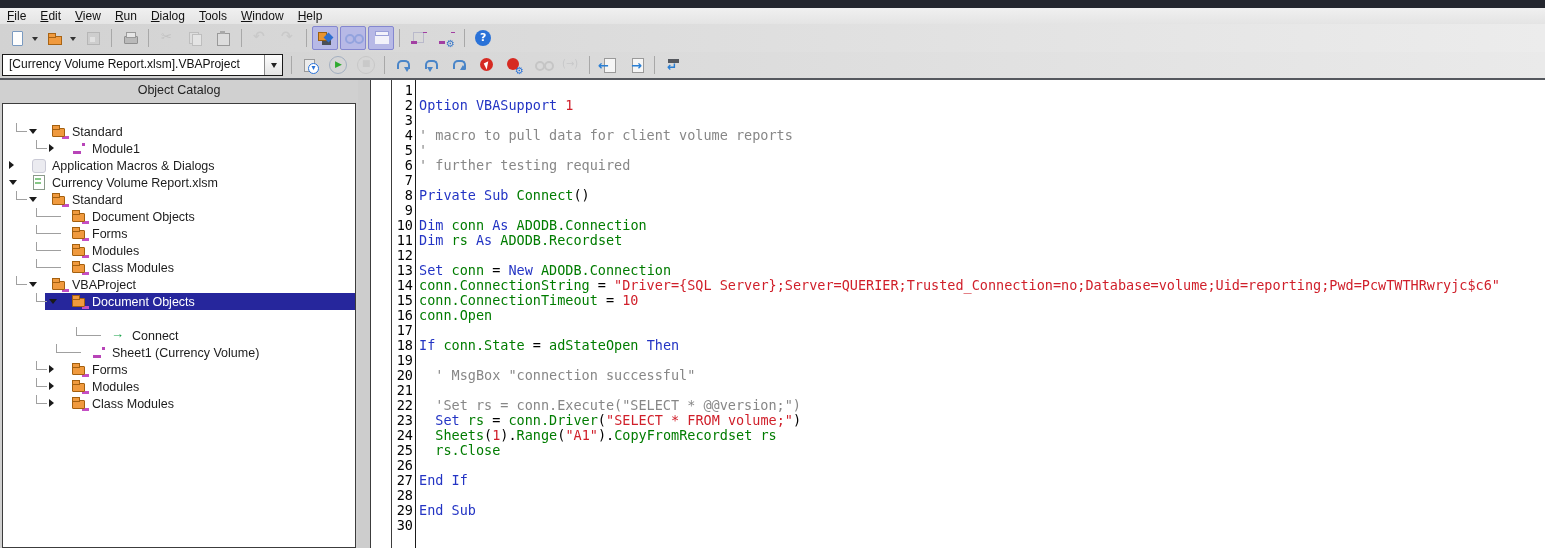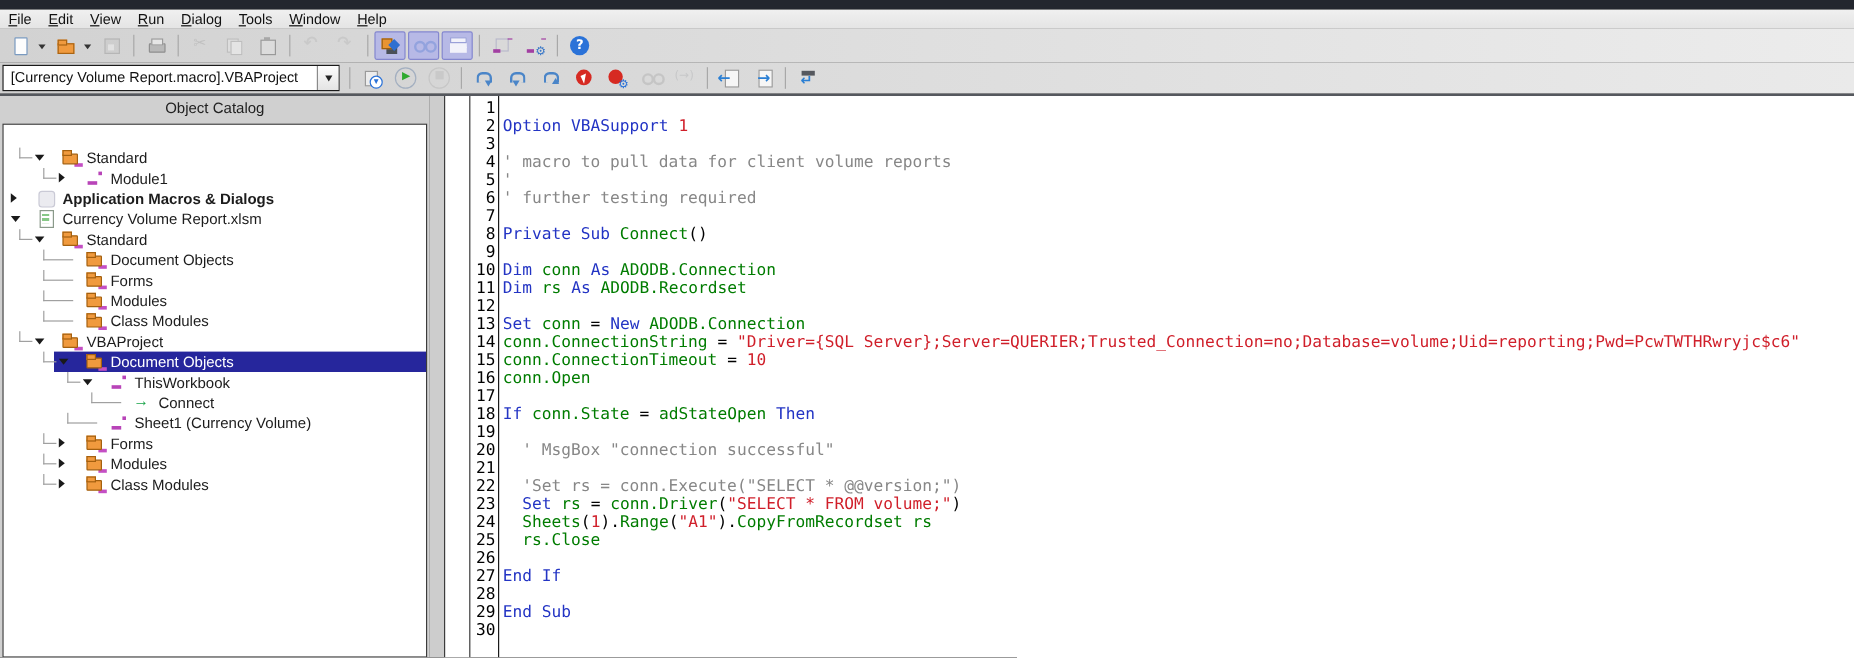--- a/index.html
+++ b/index.html
@@ -181,21 +181,21 @@
       <button class="tbtn">
         <span class="ic ic-module-gear"></span>
       </button>
       <div class="tsep"></div>
       <button class="tbtn">
         <span class="ic ic-help"></span>
       </button>
     </div>
   <div id="toolbar-macro">
     <div id="libbox">
-      <div id="libvalue">[Currency Volume Report.macro].VBAProject</div>
+      <div id="libvalue">[Currency Volume Report.xlsm].VBAProject</div>
       <div id="libarrow"></div>
     </div>
     <div class="tsep"></div>
     <span id="macro-buttons" style="display:flex;align-items:center;">
         <button class="tbtn">
           <span class="ic ic-compile"></span>
         </button>
         <button class="tbtn">
           <span class="ic ic-run"></span>
         </button>
@@ -251,21 +251,21 @@
           </div>
           <div class="trow" style="top: 36px;">
             <div class="conn" style="left: 33px;"></div>
             <span class="exp exp-closed" style="left: 46px;"></span>
             <span class="ti ti-module" style="left: 68px;"></span>
             <span class="lbl" style="left: 89px;">Module1</span>
           </div>
           <div class="trow" style="top: 53px;">
             <span class="exp exp-closed" style="left: 6px;"></span>
             <span class="ti ti-library" style="left: 28px;"></span>
-            <span class="lbl" style="left: 49px; font-weight: bold;">Application Macros &amp; Dialogs</span>
+            <span class="lbl" style="left: 49px;">Application Macros &amp; Dialogs</span>
           </div>
           <div class="trow" style="top: 70px;">
             <span class="exp exp-open" style="left: 6px;"></span>
             <span class="ti ti-workbook" style="left: 28px;"></span>
             <span class="lbl" style="left: 49px;">Currency Volume Report.xlsm</span>
           </div>
           <div class="trow" style="top: 87px;">
             <div class="conn" style="left: 13px;"></div>
             <span class="exp exp-open" style="left: 26px;"></span>
             <span class="ti ti-folder" style="left: 48px;"></span>
@@ -296,26 +296,20 @@
             <span class="exp exp-open" style="left: 26px;"></span>
             <span class="ti ti-folder" style="left: 48px;"></span>
             <span class="lbl" style="left: 69px;">VBAProject</span>
           </div>
           <div class="trow sel" style="top: 189px;">
             <div class="hl" style="left: 42px;"></div>
             <div class="conn" style="left: 33px;"></div>
             <span class="exp exp-open" style="left: 46px;"></span>
             <span class="ti ti-folder" style="left: 68px;"></span>
             <span class="lbl" style="left: 89px;">Document Objects</span>
-          </div>
-          <div class="trow" style="top: 206px;">
-            <div class="conn" style="left: 53px;"></div>
-            <span class="exp exp-open" style="left: 66px;"></span>
-            <span class="ti ti-module" style="left: 88px;"></span>
-            <span class="lbl" style="left: 109px;">ThisWorkbook</span>
           </div>
           <div class="trow" style="top: 223px;">
             <div class="conn" style="left: 73px; width: 24px;"></div>
             <span class="ti ti-method" style="left: 108px;"></span>
             <span class="lbl" style="left: 129px;">Connect</span>
           </div>
           <div class="trow" style="top: 240px;">
             <div class="conn" style="left: 53px; width: 24px;"></div>
             <span class="ti ti-module" style="left: 88px;"></span>
             <span class="lbl" style="left: 109px;">Sheet1 (Currency Volume)</span>

